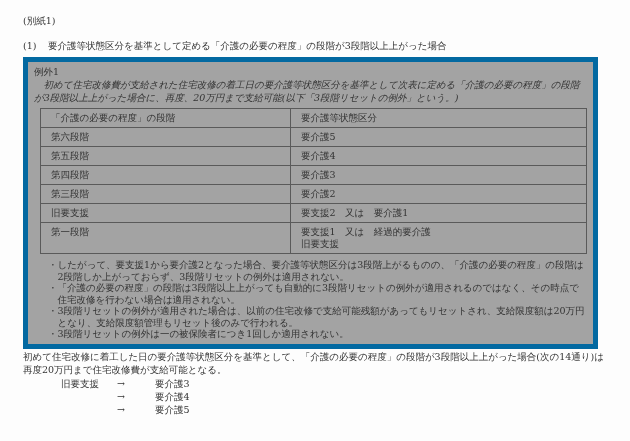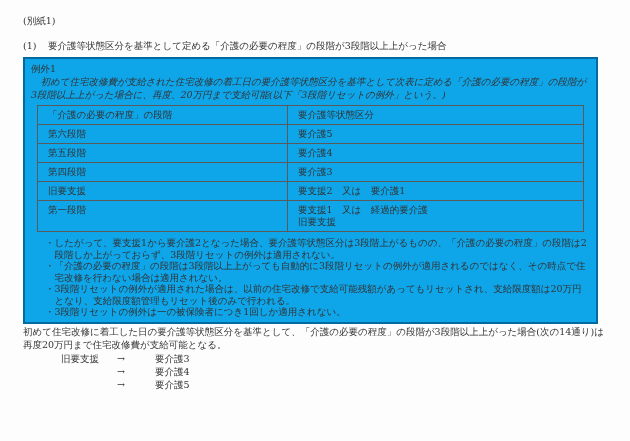--- a/index.html
+++ b/index.html
@@ -11,23 +11,23 @@
   }
   .page { box-sizing: border-box; width: 630px; height: 441px; padding: 14px 22px 0 23px; }
 
   .doc-tag   { margin: 0 0 12px 0; }
   .doc-title { margin: 0 0 0 25px; }
   .section-line  { display: flex; margin: 0; }
   .section-label { flex: 0 0 25px; }
 
   .exc-box {
     margin: 5px 10px 0 0;
-    border: 2px solid #0369a1;
+    border: 5px solid #0369a1;
     padding: 3px 8px 4px 6px;
-    background: #0ea5e9;
+    background: #a3a3a3;
   }
   .exc-heading { margin: 0; }
   .intro { margin: 0; text-indent: 1em; font-style: italic; }
 
   .lvl-table {
     border-collapse: collapse;
     table-layout: fixed;
     width: 547px;
     margin: 4px 0 0 6px;
     border-radius: 15px;
@@ -87,20 +87,24 @@
         </tr>
         <tr>
           <td>第五段階</td>
           <td>要介護4</td>
         </tr>
         <tr>
           <td>第四段階</td>
           <td>要介護3</td>
         </tr>
         <tr>
+          <td>第三段階</td>
+          <td>要介護2</td>
+        </tr>
+        <tr>
           <td>旧要支援</td>
           <td>要支援2　又は　要介護1</td>
         </tr>
         <tr>
           <td>第一段階</td>
           <td>
             <div>要支援1　又は　経過的要介護</div>
             <div>旧要支援</div>
           </td>
         </tr>

